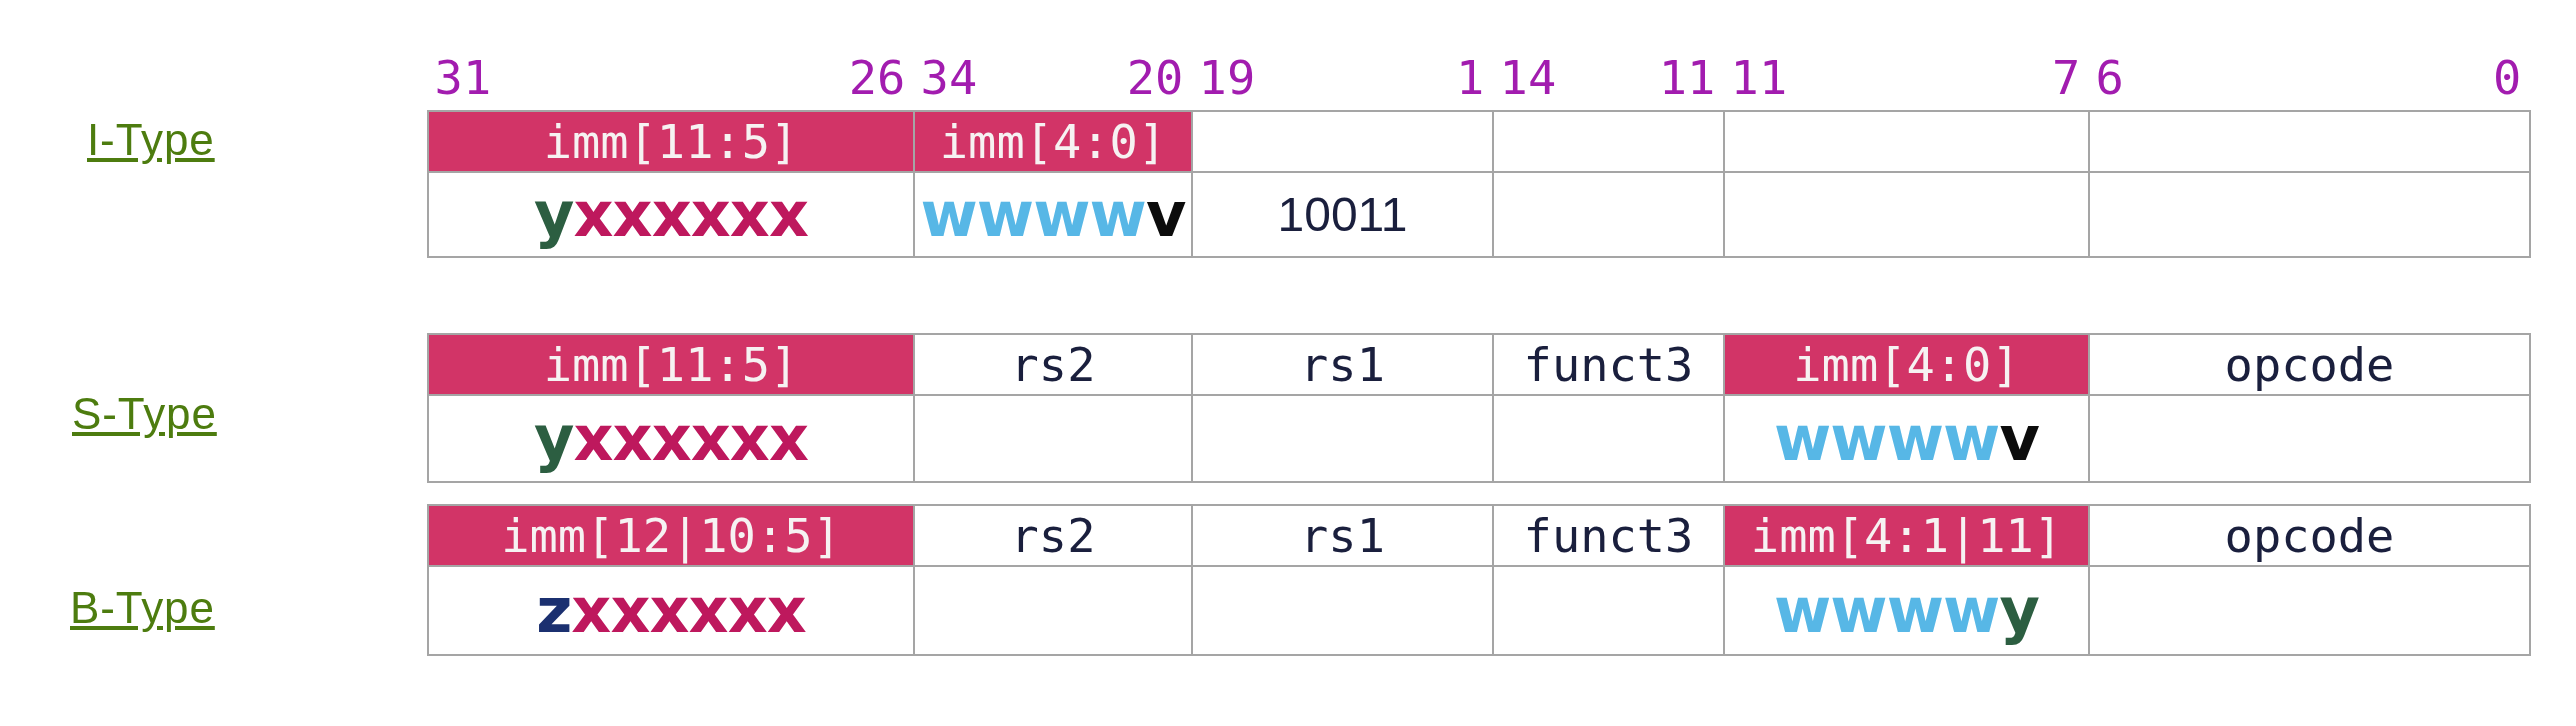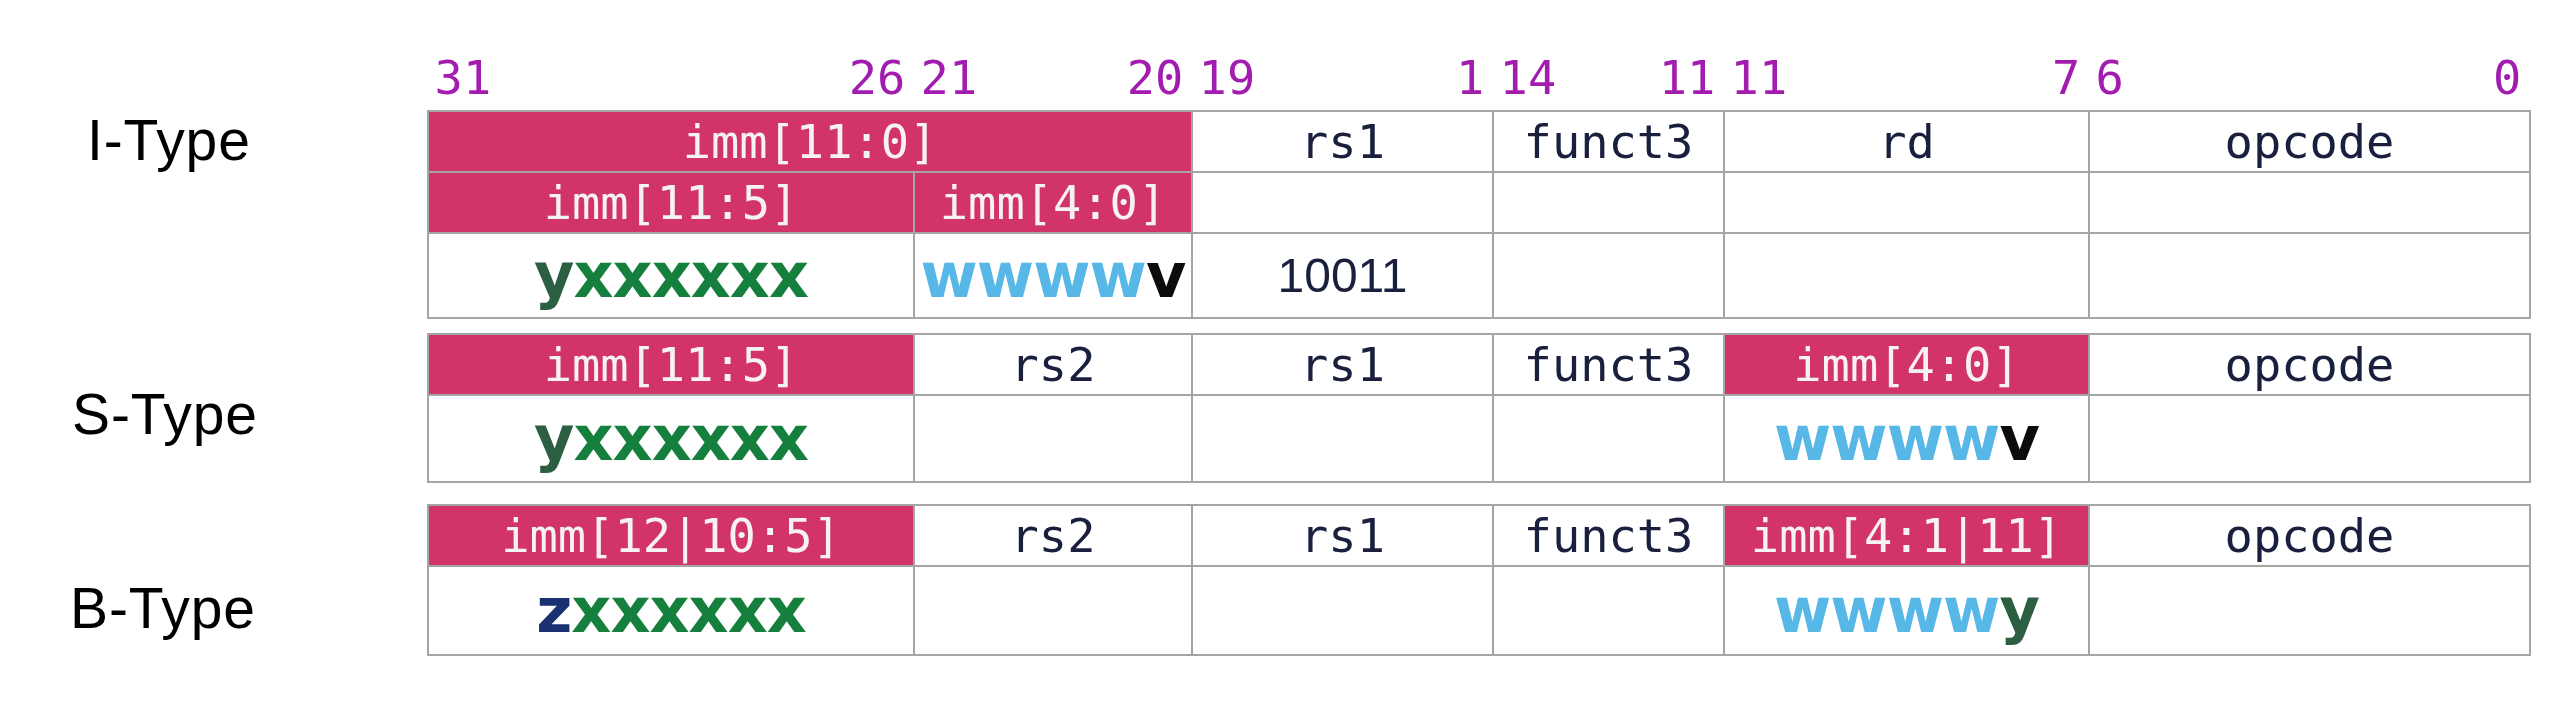--- a/index.html
+++ b/index.html
@@ -1,41 +1,41 @@
 <!DOCTYPE html>
 <html style="font-size:15px"><head>
 <meta charset="utf-8">
 <style>
   html,body{margin:0;padding:0;background:#ffffff;}
   body{width:2576px;height:727px;overflow:hidden;font-family:"Liberation Sans",sans-serif;}
   .diagram{position:relative;width:2576px;height:727px;background:#ffffff;}
 
   
-  .fmt-label{position:absolute;font-size:57px;line-height:68px;color:#000000;letter-spacing:0.9px;}
+  .fmt-label{position:absolute;font-size:44px;line-height:68px;color:#4d7c0f;letter-spacing:0.9px;text-decoration:underline;}
   .lbl-i{left:87px;top:106px;}
   .lbl-s{left:72px;top:380px;}
   .lbl-b{left:70px;top:574px;}
 
   
   .bit-header{position:absolute;left:427px;top:49px;width:2103px;height:53px;display:flex;}
   .bit-cell{display:flex;justify-content:space-between;align-items:flex-end;padding:0 7.6px;box-sizing:border-box;
             font-family:"DejaVu Sans Mono",monospace;font-size:47px;line-height:49px;color:#a21caf;}
 
   
   table.fmt{position:absolute;left:427px;border-collapse:collapse;table-layout:fixed;}
   td{border:2.8px solid #a5a5a5;text-align:center;vertical-align:middle;padding:0;overflow:hidden;
      font-family:"DejaVu Sans Mono",monospace;font-size:47px;color:#1a1f3d;background:#ffffff;}
   td.hl{background:#d23467;color:#f6f2f2;}
   tr.field-row{height:61px;}
   tr.value-row{height:87px;}
 
   
   .val{font-family:"DejaVu Sans",sans-serif;font-weight:bold;font-size:62px;letter-spacing:-0.9px;}
   .seg-green{color:#2c5e41;}
-  .seg-blue{color:#15803d;}
+  .seg-blue{color:#be185d;}
   .seg-cyan{color:#57b7e6;}
   .seg-black{color:#0c0c0c;}
   .seg-navy{color:#1b3070;}
   .bin{font-family:Liberation Sans, sans-serif;font-weight:normal;font-size:48px;color:#1a1f3d;letter-spacing:0;margin-top:15px;}
 
   .w0{width:486px;} .w1{width:278px;} .w2{width:301px;} .w3{width:231px;justify-content:space-between;} .w4{width:365px;} .w5{width:441px;}
 </style>
 </head>
 <body>
 
@@ -44,21 +44,21 @@
   <div class="fmt-label lbl-i">I-Type</div>
   <div class="fmt-label lbl-s">S-Type</div>
   <div class="fmt-label lbl-b">B-Type</div>
 
   <div class="bit-header">
     <div class="bit-cell w0">
       <span>31</span>
       <span>26</span>
     </div>
     <div class="bit-cell w1">
-      <span>21</span>
+      <span>34</span>
       <span>20</span>
     </div>
     <div class="bit-cell w2">
       <span>19</span>
       <span>1</span>
     </div>
     <div class="bit-cell w3">
       <span>14</span>
       <span>11</span>
     </div>
@@ -75,27 +75,20 @@
   <table class="fmt" style="top:110px;">
     <colgroup>
         <col class="w0">
         <col class="w1">
         <col class="w2">
         <col class="w3">
         <col class="w4">
         <col class="w5">
       </colgroup>
     <tbody>
-        <tr class="field-row">
-      <td colspan="2" class="hl">imm[11:0]</td>
-      <td>rs1</td>
-      <td>funct3</td>
-      <td>rd</td>
-      <td>opcode</td>
-    </tr>
     <tr class="field-row">
       <td class="hl">imm[11:5]</td>
       <td class="hl">imm[4:0]</td>
       <td></td>
       <td></td>
       <td></td>
       <td></td>
     </tr>
     <tr class="value-row" style="height:85px;">
       <td><span class="val">

